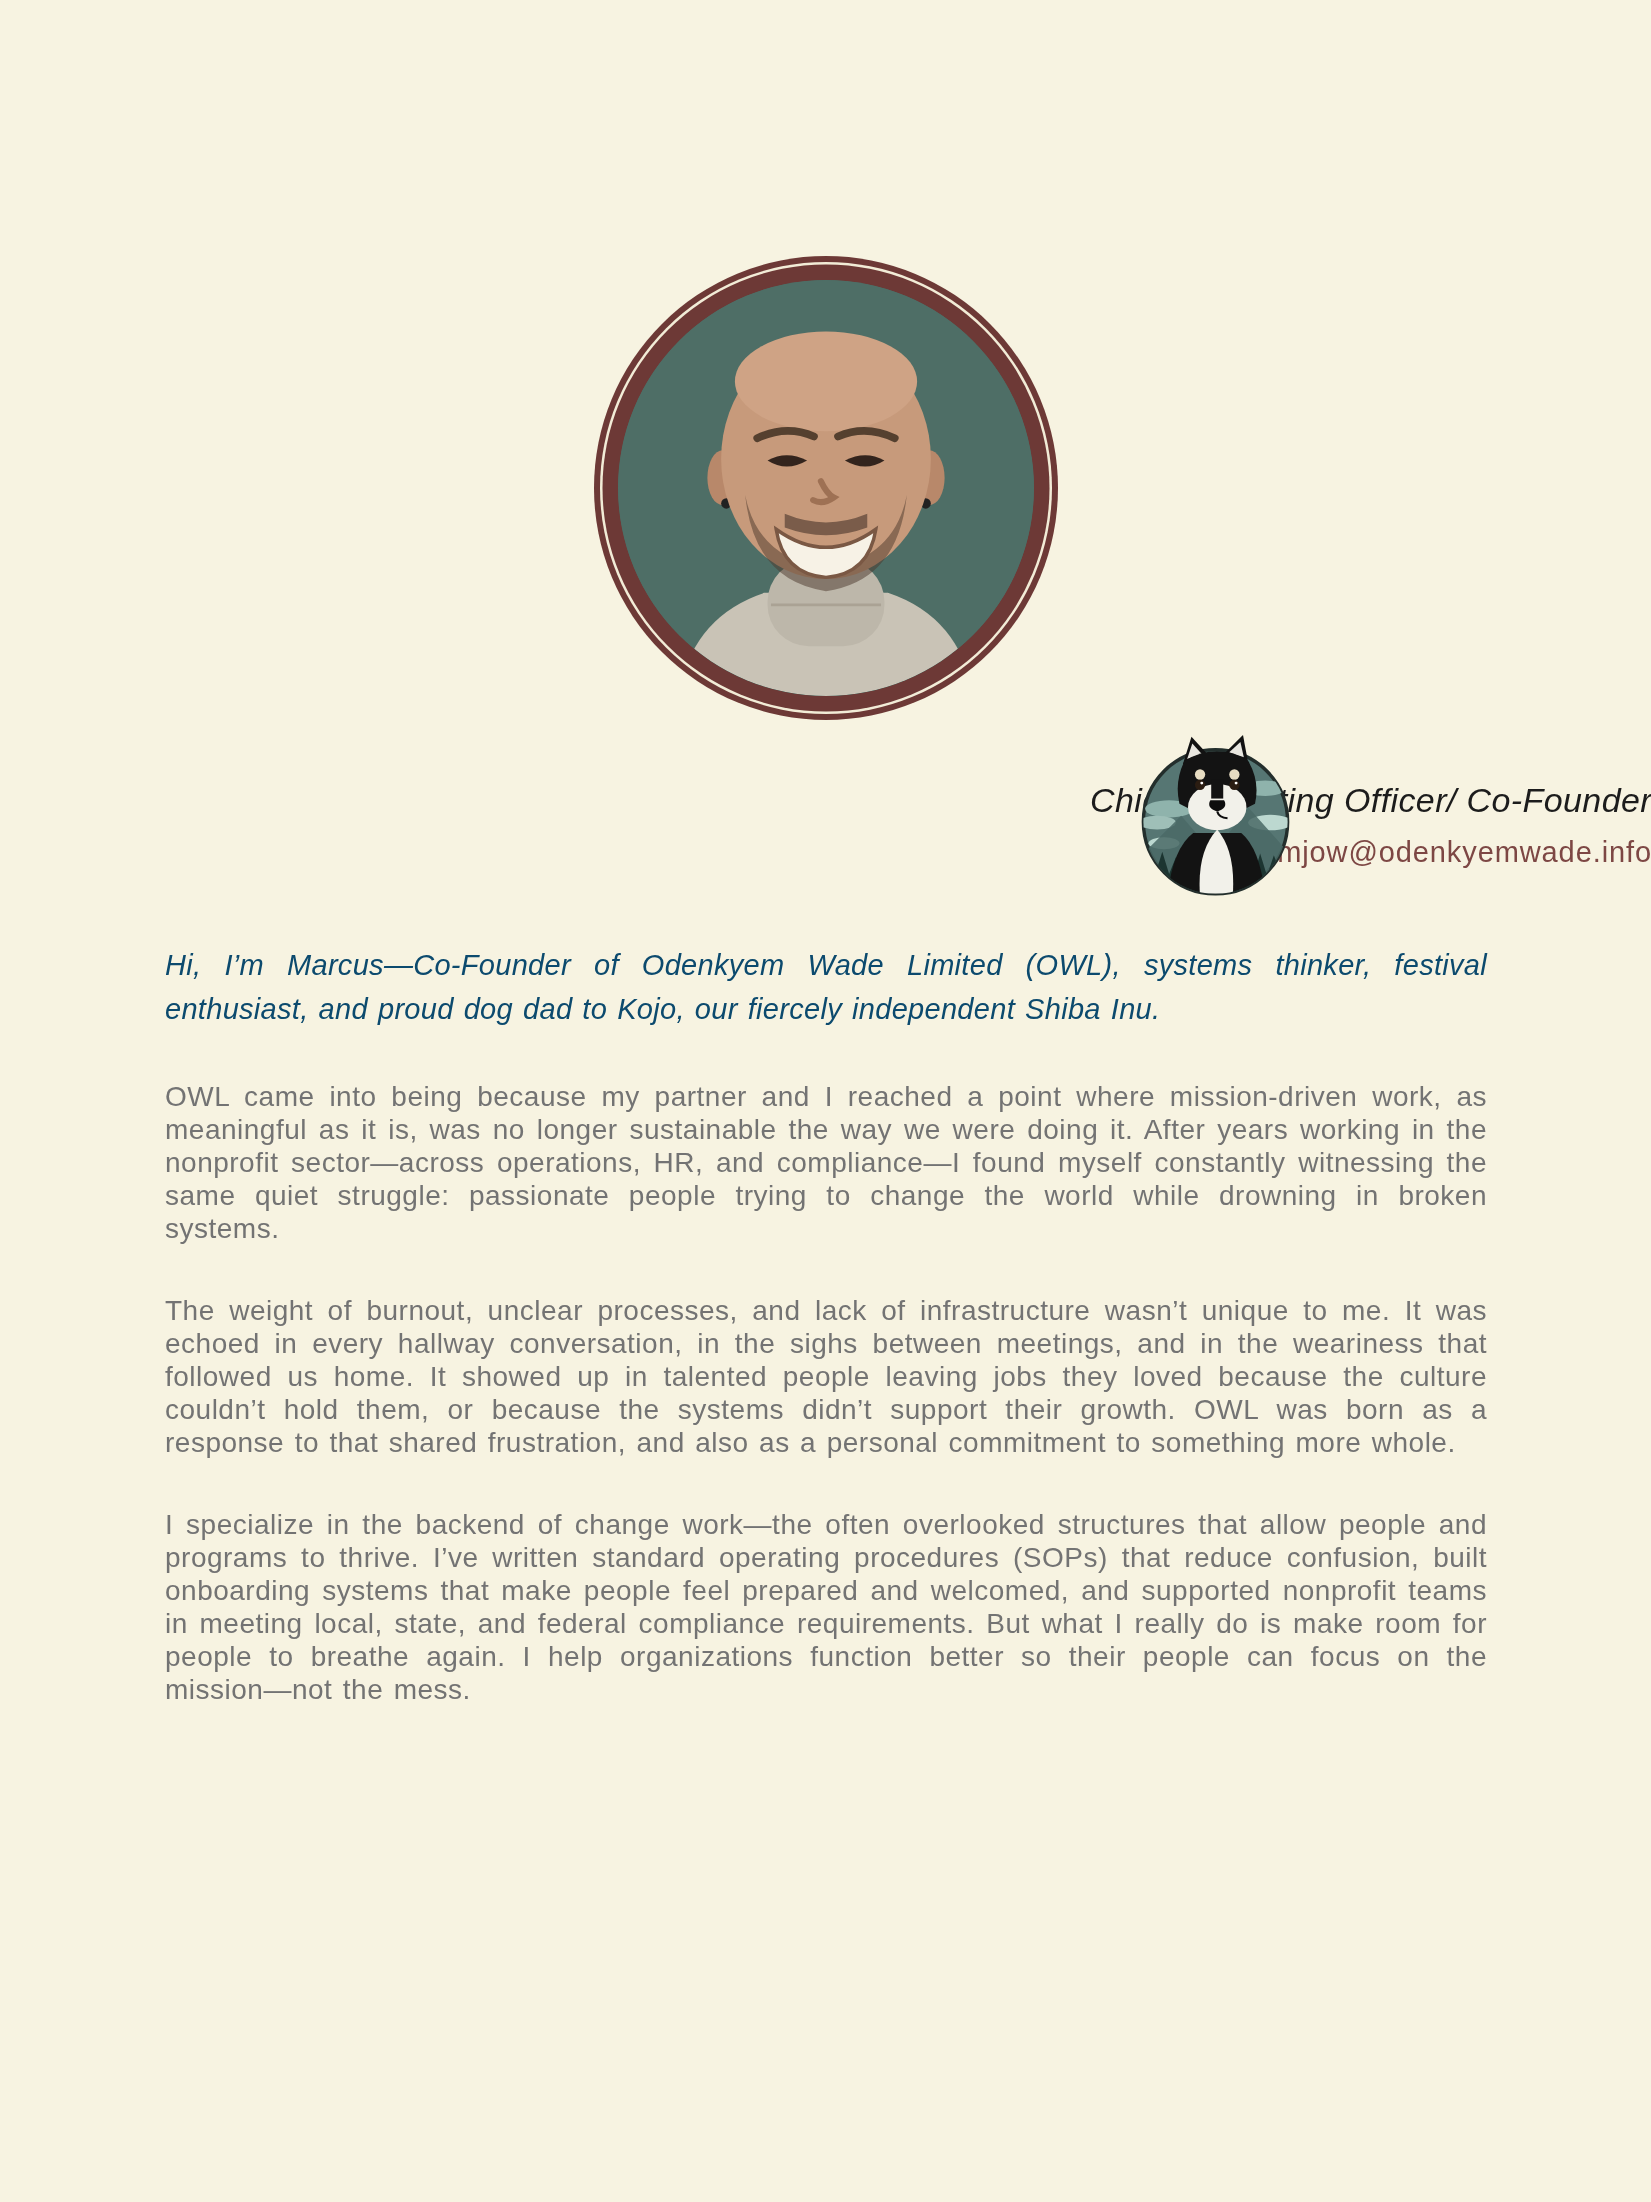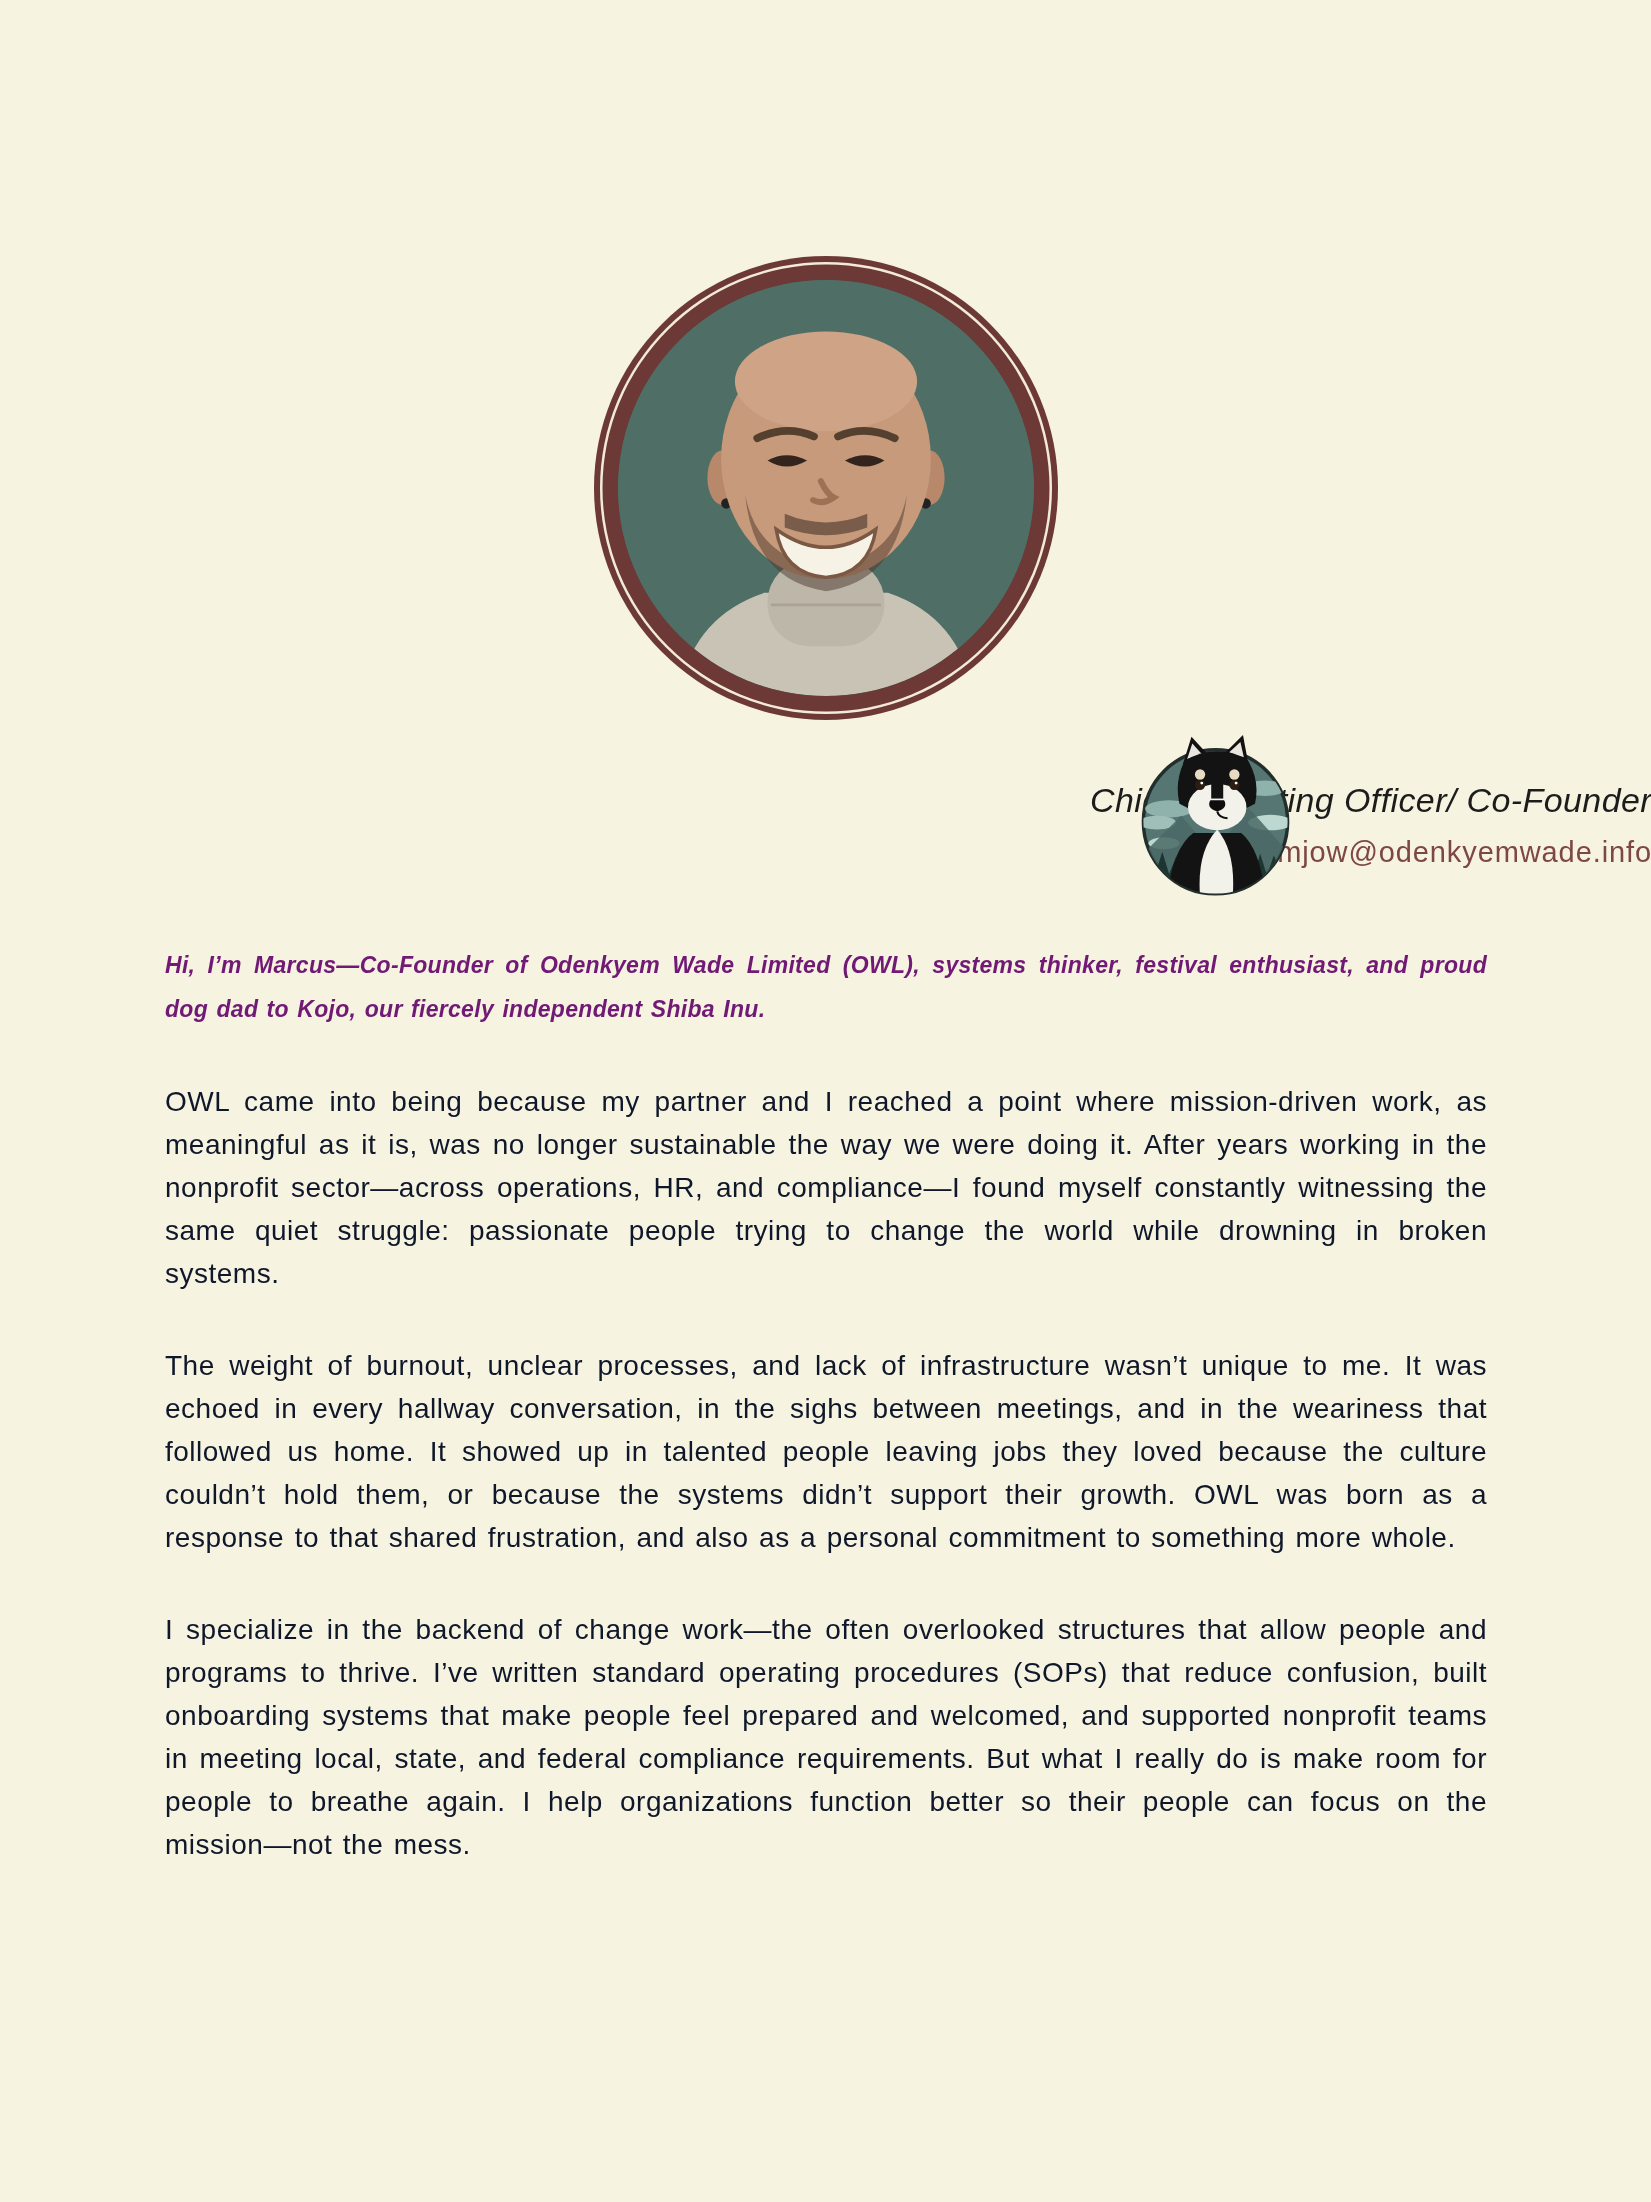--- a/index.html
+++ b/index.html
@@ -46,25 +46,25 @@
     position:absolute;left:1138px;top:723px;width:155px;height:176px;
   }
   .logo svg{display:block;width:100%;height:100%;}
 
   
   .copy{
     position:absolute;left:165px;top:943px;width:1322px;
   }
   .copy p{margin:0 0 49px 0;text-align:justify;}
   .intro{
-    font-size:23px;line-height:44px;font-weight:bold;font-style:italic;
-    color:#701a75;letter-spacing:0.3px;word-spacing:1.7px;
+    font-size:29px;line-height:44px;font-weight:normal;font-style:italic;
+    color:#0c4a6e;letter-spacing:0.3px;word-spacing:1.7px;
   }
   .body-p{
-    font-size:28px;line-height:43px;color:#0f172a;
+    font-size:28px;line-height:33px;color:#737373;
     letter-spacing:0.5px;word-spacing:2.2px;
   }
 </style>
 </head>
 <body>
 
 <div class="page">
 
 
   <div class="photo-wrap">

